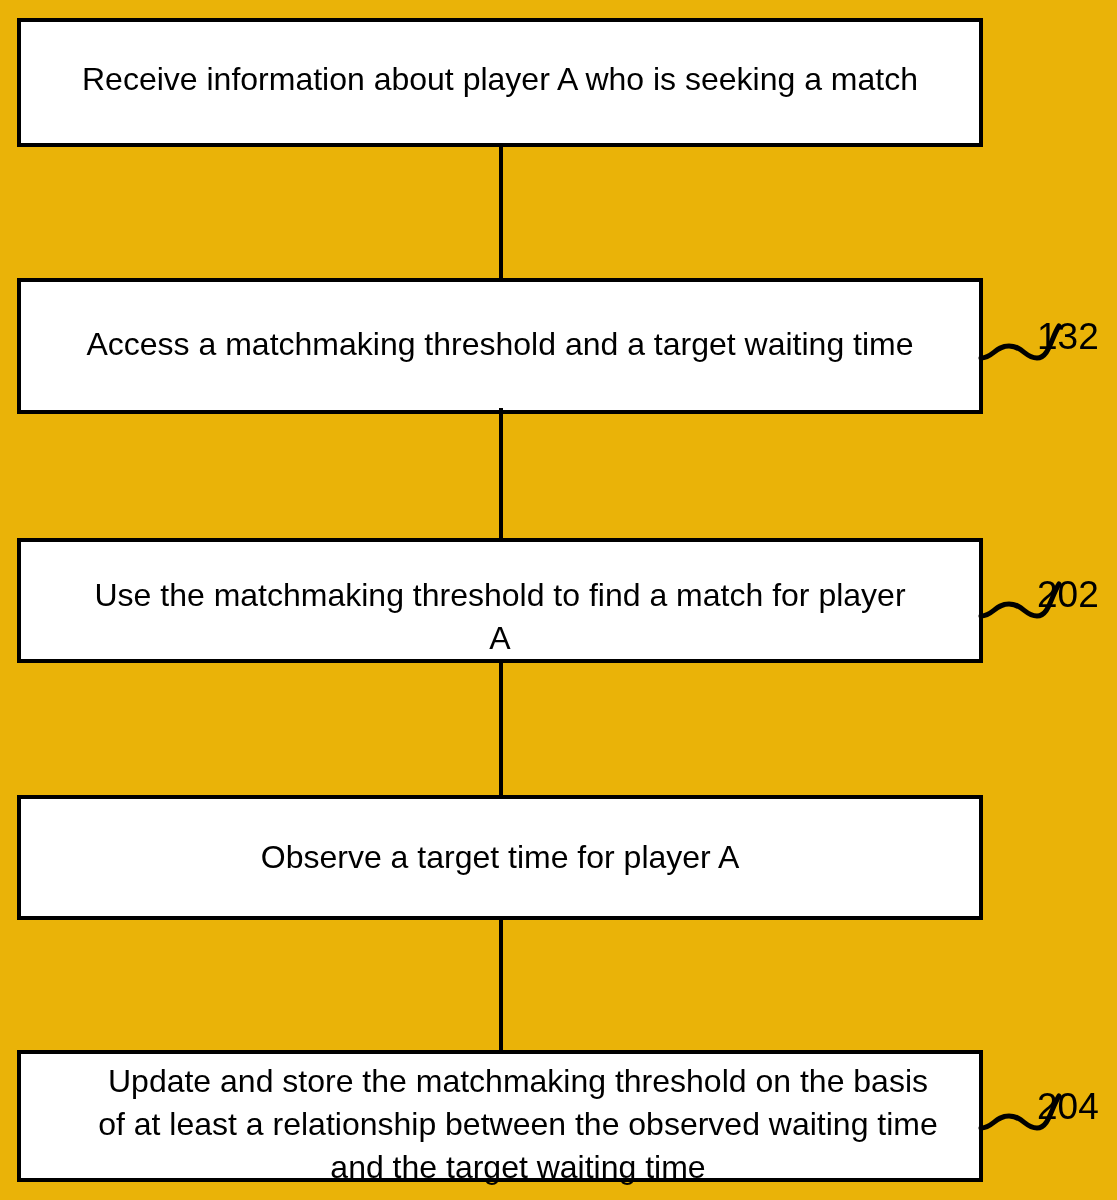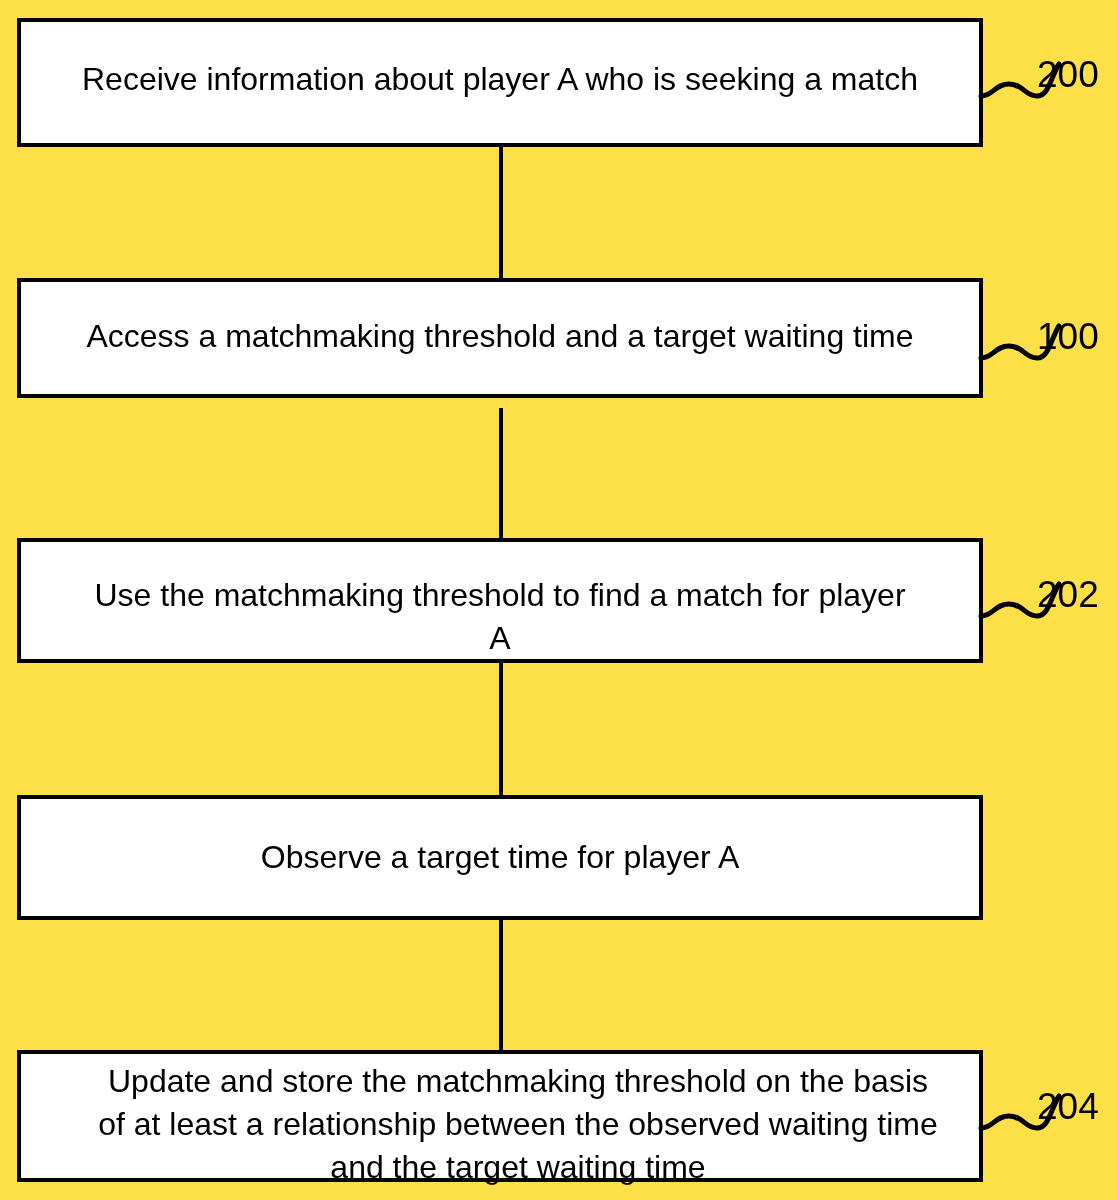--- a/index.html
+++ b/index.html
@@ -8,21 +8,21 @@
     padding: 0;
     background: #ffffff;
   }
   body {
     font-family: "Liberation Sans", sans-serif;
   }
   #figure-canvas {
     position: relative;
     width: 1117px;
     height: 1200px;
-    background: #fde047;
+    background: #eab308;
     overflow: hidden;
   }
   .flow-step {
     position: absolute;
     left: 17px;
     width: 966px;
     box-sizing: border-box;
     border: 4px solid #000000;
     background: #ffffff;
     display: flex;
@@ -36,21 +36,21 @@
     text-align: center;
     white-space: pre-line;
     letter-spacing: 0px;
     width: 100%;
     padding: 0 10px;
     box-sizing: border-box;
   }
   
   .step-200 { top: 18px;   height: 129px; align-items: center; }
   .step-200 .flow-step-text { transform: translateY(-3px); }
-  .step-201 { top: 278px;  height: 120px; align-items: center; }
+  .step-201 { top: 278px;  height: 136px; align-items: center; }
   .step-201 .flow-step-text { transform: translateY(-2px); }
   .step-202 { top: 538px;  height: 125px; align-items: flex-start; }
   .step-202 .flow-step-text { padding-top: 32px; }
   .step-203 { top: 795px;  height: 125px; align-items: center; }
   .step-204 { top: 1050px; height: 132px; align-items: flex-start; }
   .step-204 .flow-step-text { padding-top: 6px; margin-left: 36px; }
 
   .connector {
     position: absolute;
     left: 499px;
@@ -121,32 +121,26 @@
   </div>
 
   <div class="connector conn-4"></div>
 
   <div class="flow-step step-204">
     <div class="flow-step-text">Update and store the matchmaking threshold on the basis
 of at least a relationship between the observed waiting time
 and the target waiting time</div>
   </div>
 
-  <div class="ref-group ref-200">
-    <svg class="ref-leader" viewBox="0 0 138 76">
-      <path d="M2,40 C14,40 16,28 30,28 C44,28 46,40 58,40 C70,40 72,20 80,8" fill="none" stroke="#000000" stroke-width="5" stroke-linecap="round"></path>
-    </svg>
-    <div class="ref-label">200</div>
-  </div>
 
   <div class="ref-group ref-201">
     <svg class="ref-leader" viewBox="0 0 138 76">
       <path d="M2,40 C14,40 16,28 30,28 C44,28 46,40 58,40 C70,40 72,20 80,8" fill="none" stroke="#000000" stroke-width="5" stroke-linecap="round"></path>
     </svg>
-    <div class="ref-label">100</div>
+    <div class="ref-label">132</div>
   </div>
 
   <div class="ref-group ref-202">
     <svg class="ref-leader" viewBox="0 0 138 76">
       <path d="M2,40 C14,40 16,28 30,28 C44,28 46,40 58,40 C70,40 72,20 80,8" fill="none" stroke="#000000" stroke-width="5" stroke-linecap="round"></path>
     </svg>
     <div class="ref-label">202</div>
   </div>
 
 

